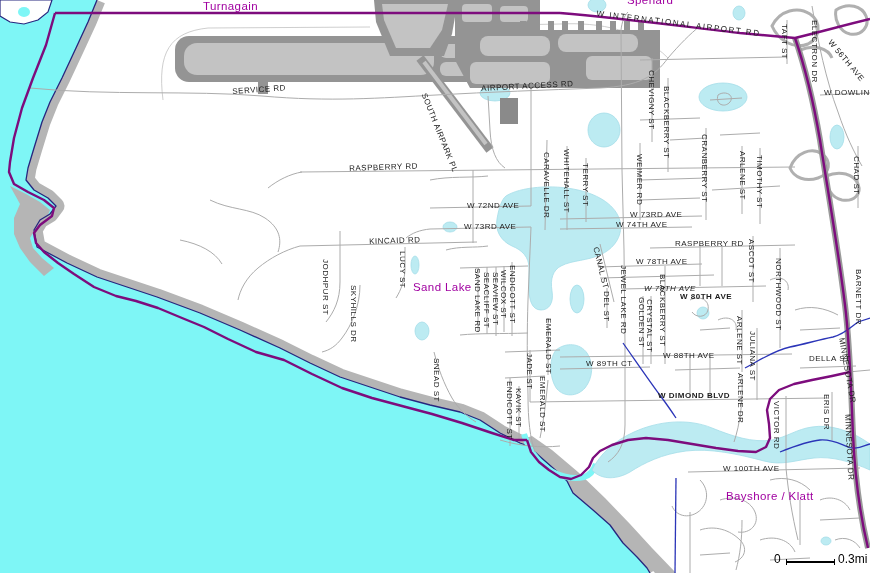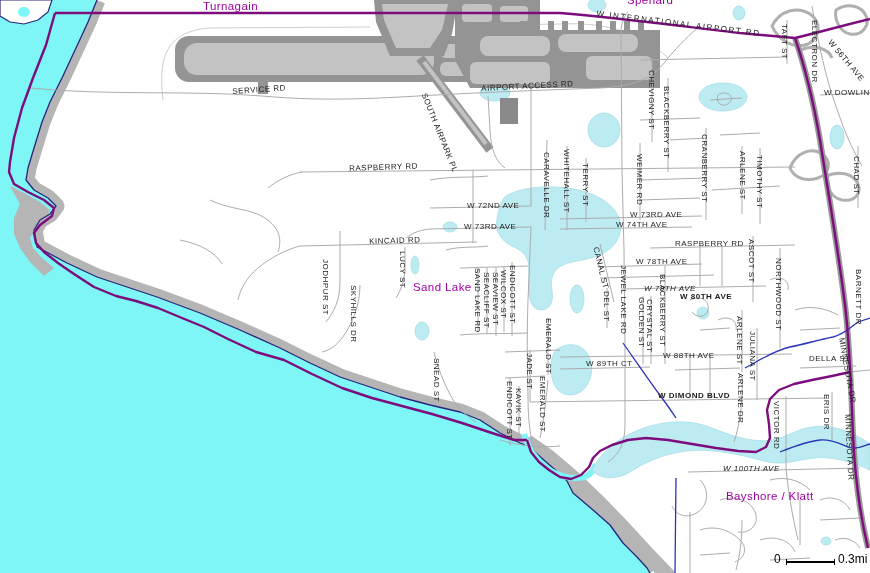--- a/index.html
+++ b/index.html
@@ -182,21 +182,21 @@
       <span class="st" style="left: 616px; top: 220px; text-align: right;">W 74TH AVE</span>
       <span class="st" style="left: 369px; top: 237px; transform: rotate(-2deg);">KINCAID RD</span>
       <span class="st" style="left: 675px; top: 239px;">RASPBERRY RD</span>
       <span class="st" style="left: 636px; top: 257px;">W 78TH AVE</span>
       <span class="st" style="left: 644px; top: 284px; font-style: italic;">W 79TH AVE</span>
       <span class="st" style="left: 680px; top: 292px; font-weight: bold;">W 80TH AVE</span>
       <span class="st" style="left: 663px; top: 351px;">W 88TH AVE</span>
       <span class="st" style="left: 586px; top: 359px;">W 89TH CT</span>
       <span class="st" style="left: 658px; top: 391px; font-weight: bold;">W DIMOND BLVD</span>
       <span class="st" style="left: 809px; top: 354px;">DELLA ST</span>
-      <span class="st" style="left: 723px; top: 464px; font-style: italic;">W 100TH AVE</span>
+      <span class="st" style="left: 723px; top: 464px;">W 100TH AVE</span>
       <span class="st" style="left: 824px; top: 88px;">W DOWLING</span>
       <span class="st" style="left: 833px; top: 38px; transform: rotate(50deg);">W 56TH AVE</span>
       <span class="st" style="left: 428px; top: 92px; transform: rotate(68deg);">SOUTH AIRPARK PL</span>
       <span class="st" style="left: 600px; top: 246px; transform: rotate(76deg);">CANAL ST</span>
       <span class="st" style="left: 551px; top: 152px; transform: rotate(90deg);">CARAVELLE DR</span>
       <span class="st" style="left: 571px; top: 149px; transform: rotate(90deg);">WHITEHALL ST</span>
       <span class="st" style="left: 590px; top: 163px; transform: rotate(90deg);">TERRY ST</span>
       <span class="st" style="left: 644px; top: 154px; transform: rotate(90deg);">WEIMER RD</span>
       <span class="st" style="left: 656px; top: 70px; transform: rotate(90deg);">CHEVIGNY ST</span>
       <span class="st" style="left: 671px; top: 86px; transform: rotate(90deg);">BLACKBERRY ST</span>

